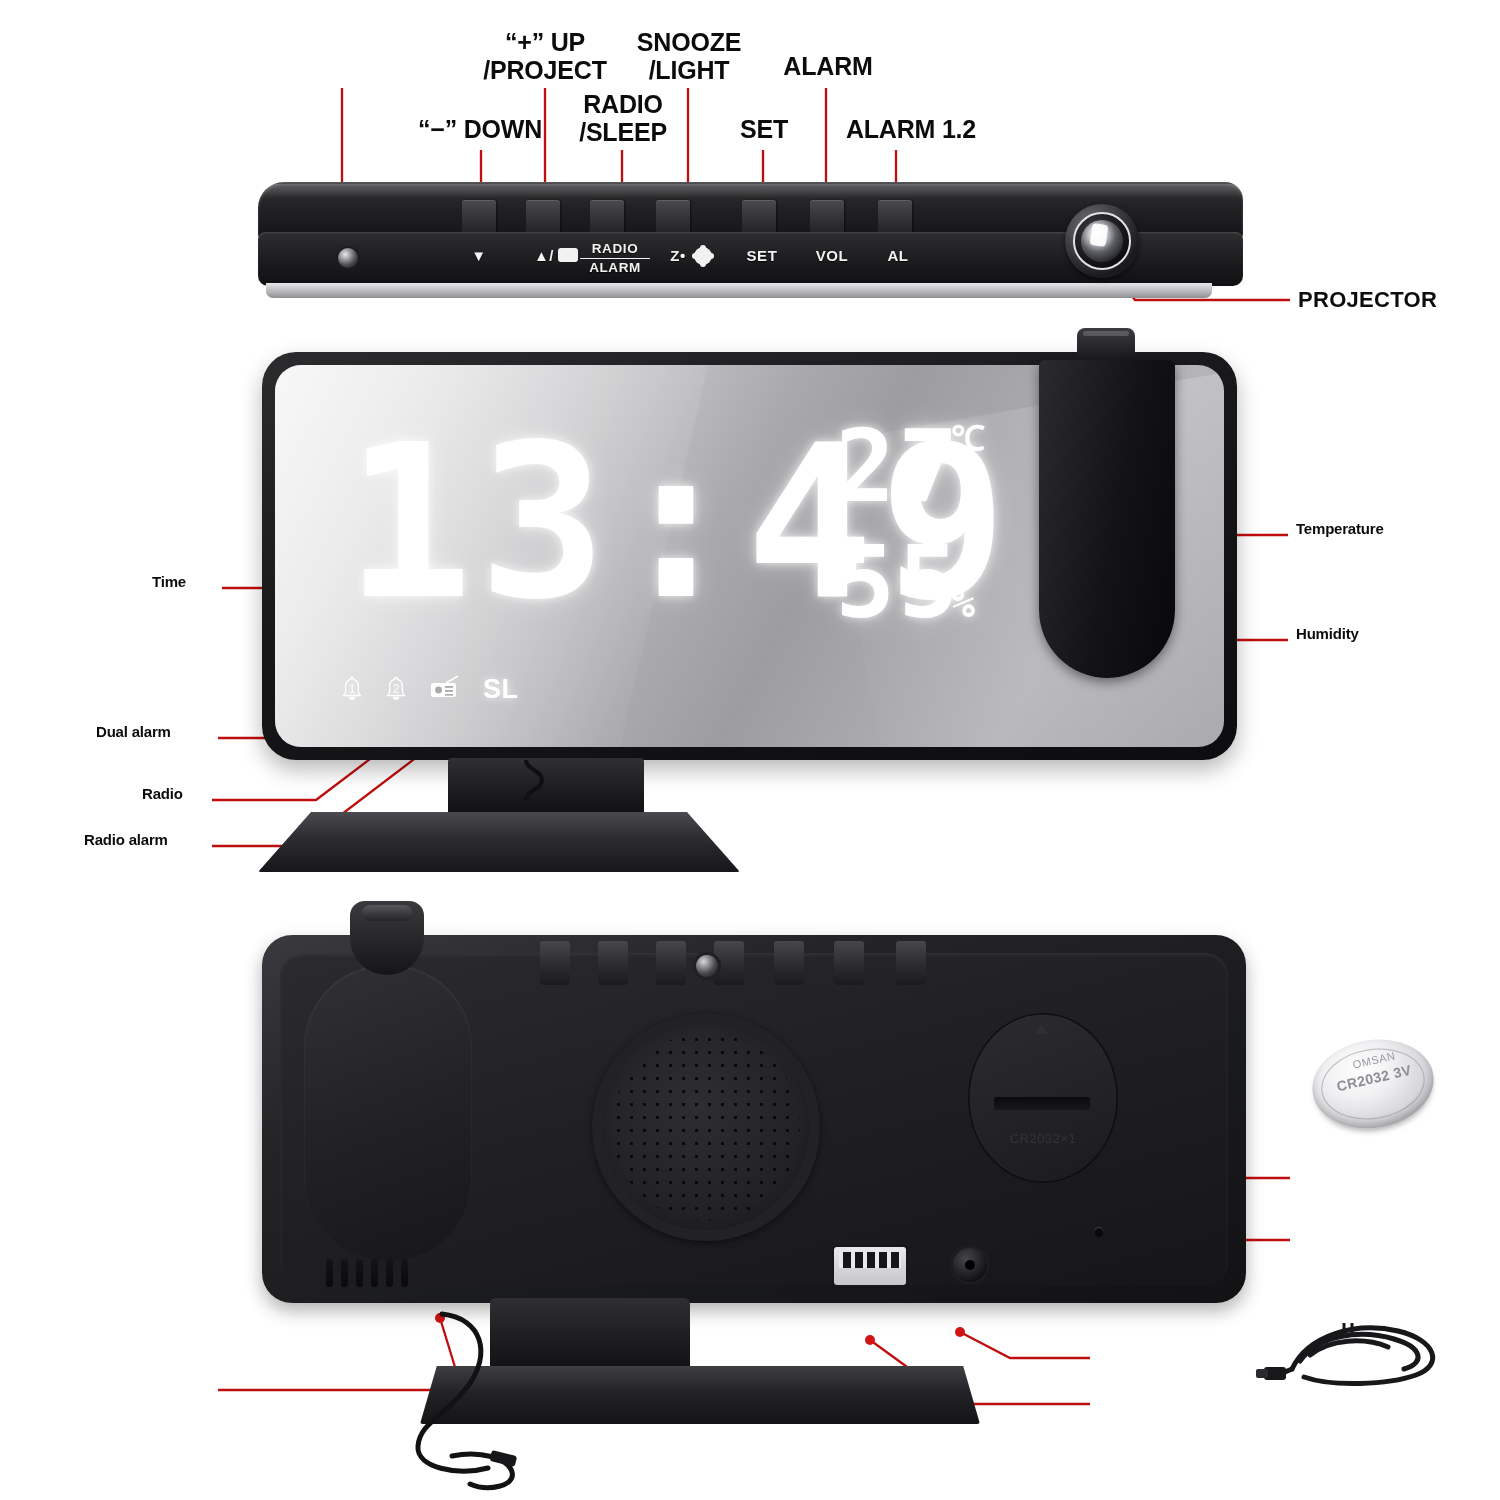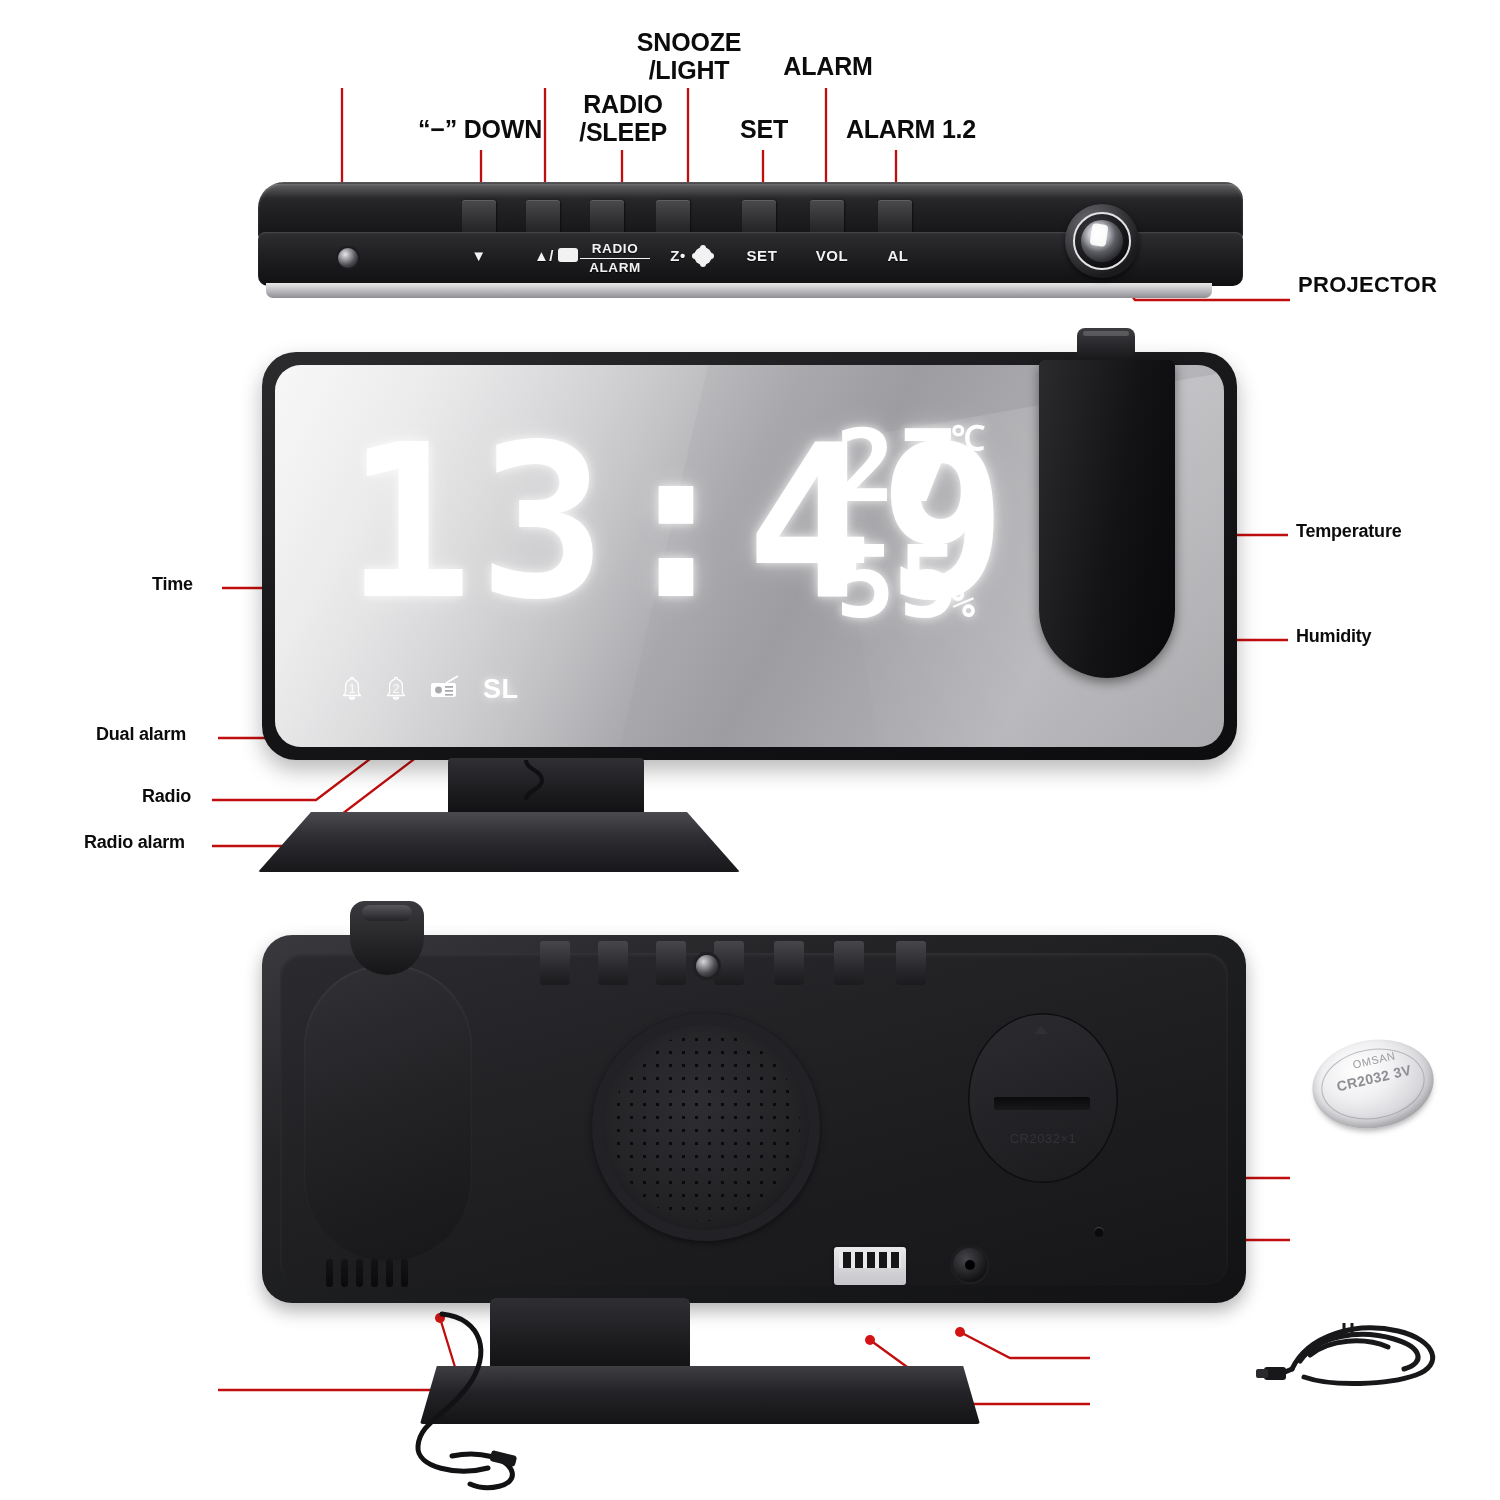--- a/index.html
+++ b/index.html
@@ -20,21 +20,21 @@
   .lbl {
     position: absolute;
     font-family: "Liberation Sans", sans-serif;
     font-weight: bold;
     color: #0c0c0c;
     line-height: 1.13;
     white-space: pre;
     letter-spacing: -0.2px;
   }
   .lbl.top     { font-size: 25px; text-align: center; }
-  .lbl.side    { font-size: 18px; }
+  .lbl.side    { font-size: 15px; }
   .lbl.caps    { font-size: 22px; letter-spacing: 0.3px; }
   svg.leadersvg {
     position: absolute;
     left: 0; top: 0;
     width: 1500px; height: 1500px;
     pointer-events: none;
     overflow: visible;
   }
 
   
@@ -539,20 +539,22 @@
       <circle cx="966" cy="605" r="5"></circle>
       <circle cx="1108" cy="1148" r="5"></circle>
       <circle cx="798" cy="1188" r="5"></circle>
       <circle cx="960" cy="1332" r="5"></circle>
       <circle cx="870" cy="1340" r="5"></circle>
       <circle cx="440" cy="1318" r="5"></circle>
     </g>
   </svg>
 
   <div class="lbl top" style="left:390px; top:115px; width:180px;">“−” DOWN</div>
+  <div class="lbl top" style="left:460px; top:28px; width:170px;">“+” UP
+/PROJECT</div>
   <div class="lbl top" style="left:562px; top:90px; width:122px;">RADIO
 /SLEEP</div>
   <div class="lbl top" style="left:626px; top:28px; width:126px;">SNOOZE
 /LIGHT</div>
   <div class="lbl top" style="left:718px; top:115px; width:92px;">SET</div>
   <div class="lbl top" style="left:762px; top:52px; width:132px;">ALARM</div>
   <div class="lbl top" style="left:836px; top:115px; width:150px;">ALARM 1.2</div>
 
   <div id="panel">
     <div class="lip"></div>
@@ -596,21 +598,21 @@
     <div class="sliver"></div>
 
     <div id="lensWrap">
       <div class="ring1"></div>
       <div class="ring2"></div>
       <div class="glass"></div>
       <div class="glint"></div>
     </div>
   </div>
 
-  <div class="lbl caps" style="left:1298px; top:273px;">PROJECTOR</div>
+  <div class="lbl caps" style="left:1298px; top:288px;">PROJECTOR</div>
 
   <div id="unit">
     <div class="shell"></div>
     <div class="mirror">
       <div class="seg" id="segTime">13:49</div>
       <div class="seg" id="segTemp">27</div>
       <div class="seg" id="unitC">℃</div>
       <div class="seg" id="segHum">55</div>
       <div class="seg" id="unitPct">%</div>
 

